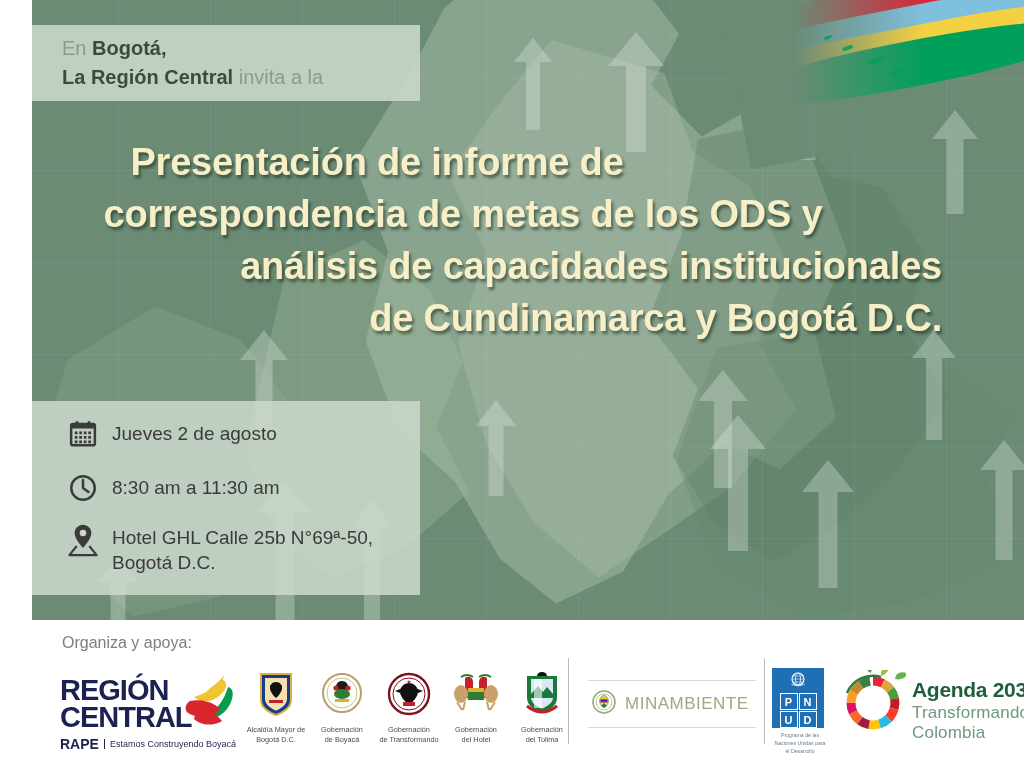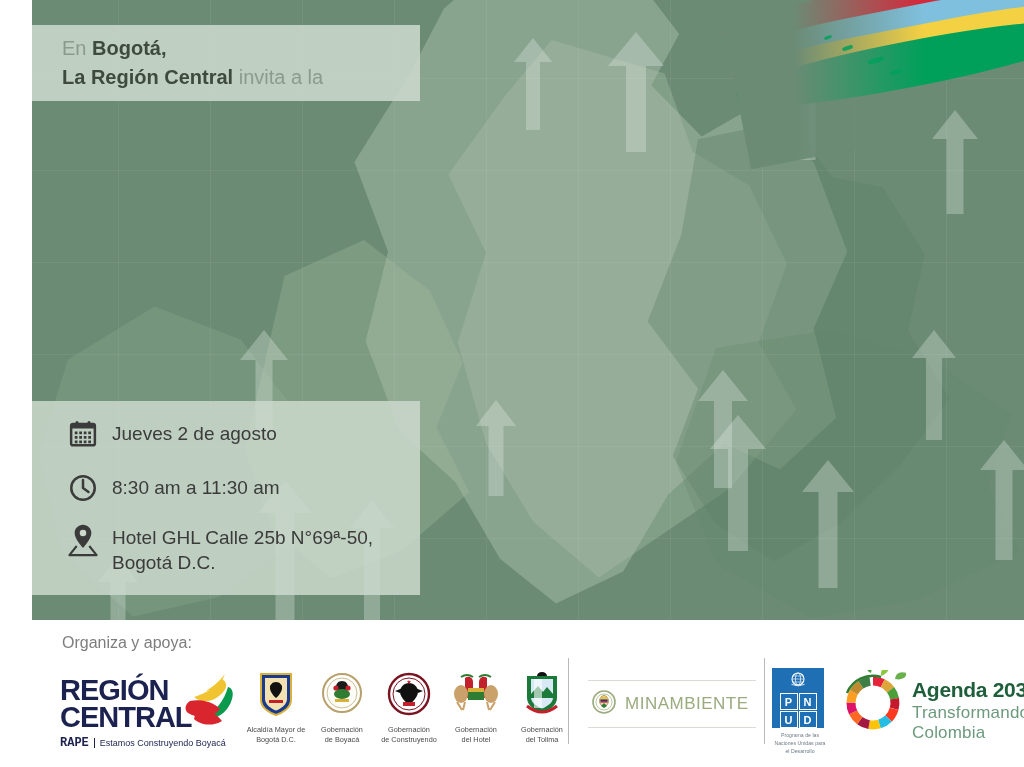--- a/index.html
+++ b/index.html
@@ -140,21 +140,21 @@
     font-size:16px;color:#7d7d7d;
   }
 
   
   .rc-logo{position:absolute;left:28px;top:57px;width:180px;height:80px;}
   .rc-word{font-family:"Liberation Sans",sans-serif;font-weight:bold;
     color:#1c2250;letter-spacing:-1px;line-height:.92;}
   .rc-1{font-size:29px;}
   .rc-2{font-size:29px;}
   .rc-tag{margin-top:6px;font-size:9px;color:#1c2250;display:flex;align-items:center;gap:5px;}
-  .rc-tag b{font-weight:bold;font-size:12px;font-family:Liberation Mono, monospace;}
+  .rc-tag b{font-weight:bold;font-size:14px;}
   .rc-tag .sep{display:inline-block;width:1px;height:10px;background:#1c2250;}
   .rc-tag span.t{font-weight:normal;}
   .rc-flame{position:absolute;left:118px;top:-6px;width:62px;height:62px;}
 
   
   .coa{position:absolute;width:64px;text-align:center;top:52px;}
   .coa .shield{margin:0 auto;}
   .coa .cap{margin-top:5px;font-size:7.3px;color:#4a4a4a;line-height:1.35;}
 
   
@@ -267,20 +267,26 @@
 
   <div class="invite-banner">
     <div class="invite-line">
       <span>En </span><b>Bogotá,</b>
     </div>
     <div class="invite-line">
       <b>La Región Central</b><span> invita a la</span>
     </div>
   </div>
 
+  <div class="title-block">
+    <div class="title-line tl-1">Presentación de  informe de</div>
+    <div class="title-line tl-2">correspondencia de metas de los ODS y</div>
+    <div class="title-line tl-3">análisis de capacidades institucionales</div>
+    <div class="title-line tl-4">de Cundinamarca y Bogotá D.C.</div>
+  </div>
 
   <div class="info-panel">
 
     <div class="info-row r1">
       <div class="ico">
         <svg width="30" height="30" viewBox="0 0 24 24" aria-hidden="true">
           <rect x="2.5" y="4" width="19" height="17" rx="1.5" fill="none" stroke="#3b3b3b" stroke-width="2"></rect>
           <rect x="2.5" y="4" width="19" height="3.6" fill="#3b3b3b"></rect>
           <rect x="6" y="1.5" width="2.4" height="3.6" rx="1.2" fill="#3b3b3b"></rect>
           <rect x="15.6" y="1.5" width="2.4" height="3.6" rx="1.2" fill="#3b3b3b"></rect>
@@ -388,21 +394,21 @@
         <circle cx="22" cy="22" r="20" fill="#ffffff" stroke="#7a1420" stroke-width="2.4"></circle>
         <circle cx="22" cy="22" r="16" fill="#ffffff" stroke="#7a1420" stroke-width="1"></circle>
         <path d="M22 11 c-5 0-9 4-9 9 0 6 9 13 9 13 s9-7 9-13c0-5-4-9-9-9z" fill="#111"></path>
         <path d="M8 19 L16 16 L13 21 Z" fill="#111"></path>
           <path d="M36 19 L28 16 L31 21 Z" fill="#111"></path>
         <rect x="16" y="30" width="12" height="4" fill="#c2202a"></rect>
         <text x="22" y="12" font-size="6" fill="#c2202a" text-anchor="middle">★</text>
       </svg>
       <div class="cap">
         <div>Gobernación</div>
-        <div>de Construyendo</div>
+        <div>de Transformando</div>
       </div>
     </div>
 
     <div class="coa" style="left:412px;">
       <svg class="shield" width="50" height="44" viewBox="0 0 50 44" aria-hidden="true">
         <path d="M14 6 c4-3 8 0 8 4 v16 h-8 z" fill="#c2202a"></path>
         <path d="M36 6 c-4-3-8 0-8 4 v16 h8 z" fill="#c2202a"></path>
         <ellipse cx="10" cy="22" rx="7" ry="9" fill="#caa16a"></ellipse>
         <ellipse cx="40" cy="22" rx="7" ry="9" fill="#caa16a"></ellipse>
         <path d="M6 30 l5 8 M14 30 l-2 8 M36 30 l2 8 M44 30 l-5 8" stroke="#caa16a" stroke-width="2"></path>

